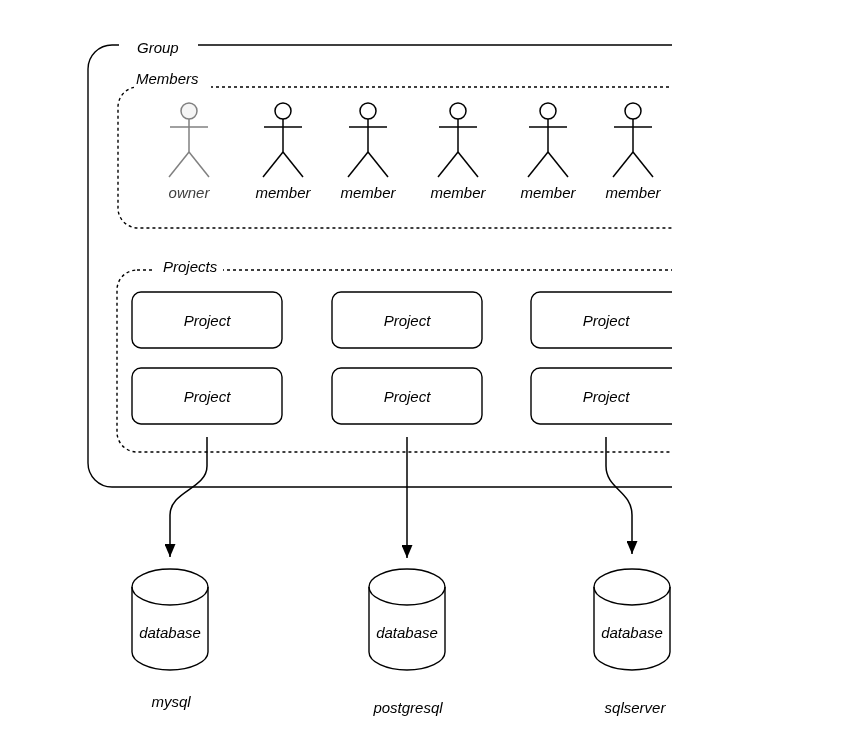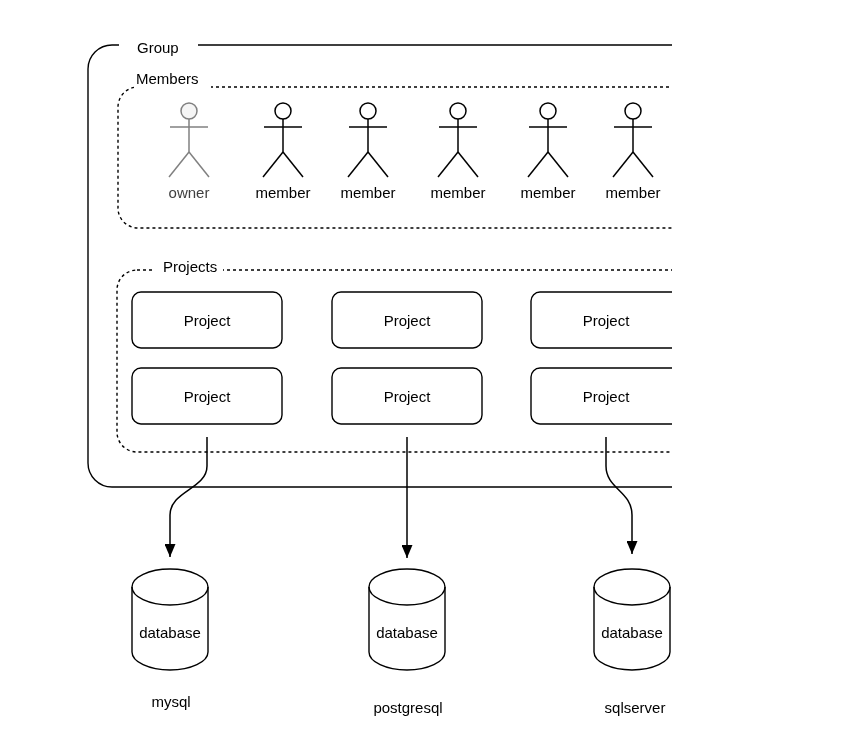--- a/index.html
+++ b/index.html
@@ -4,21 +4,21 @@
 <style>
   :root{
     --stroke:#000000;
     --owner_stroke:#808080;
     --owner_fill:#f5f5f5;
     --background:#ffffff;
     --text:#000000;
     --owner_text:#404040;
   }
   html,body{margin:0;padding:0;background:var(--background);}
-  .canvas{position:relative;width:672px;height:756px;background:var(--background);overflow:hidden;}
+  .canvas{position:relative;width:672px;height:756px;background:var(--background);overflow:hidden;font-style:italic;}
   svg{display:block;}
   text{
     font-family:"Liberation Sans","DejaVu Sans",sans-serif;
     font-size:15px;
     fill:var(--text);
   }
   .solid-box{fill:none;stroke:var(--stroke);stroke-width:1.4;}
   .dashed-box{fill:none;stroke:var(--stroke);stroke-width:1.4;stroke-dasharray:3 3;}
   .proj-box{fill:#ffffff;stroke:var(--stroke);stroke-width:1.4;}
   .labelbg{fill:var(--background);stroke:none;}

